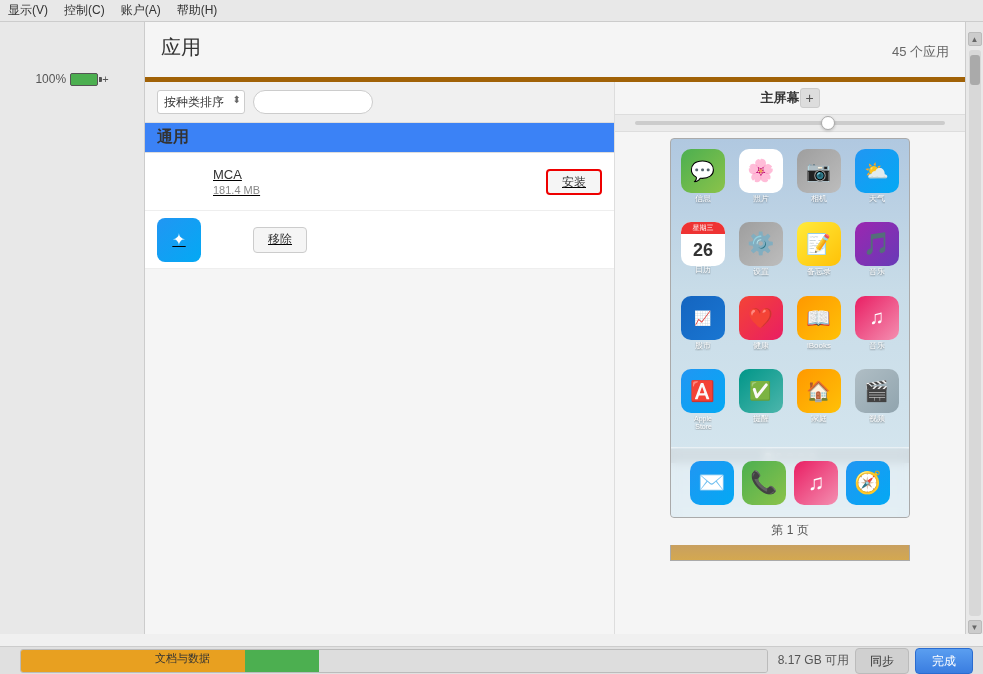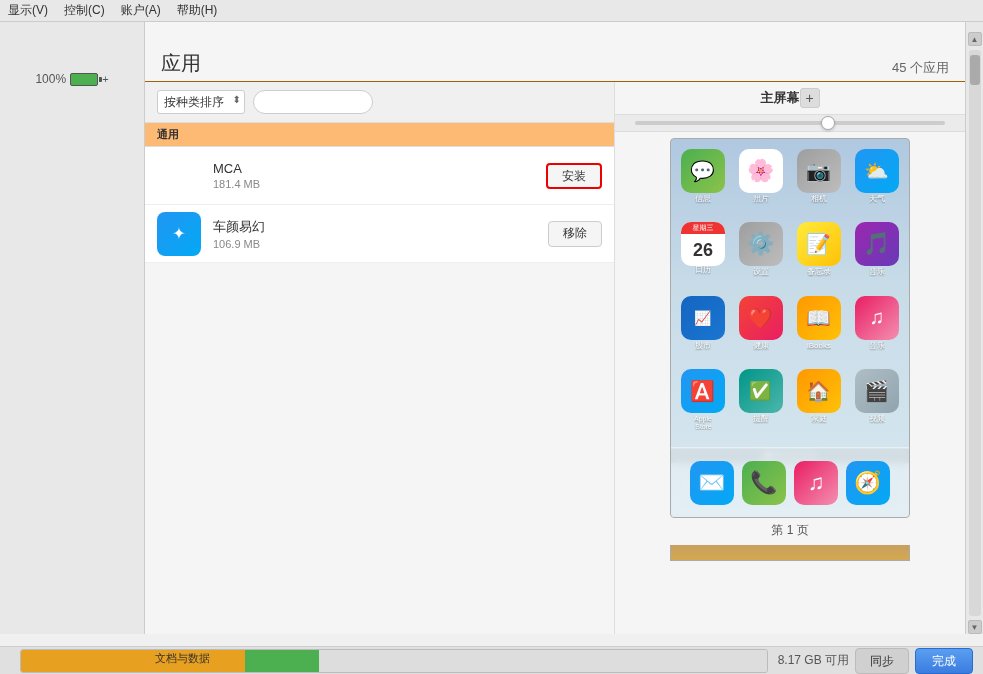--- a/index.html
+++ b/index.html
@@ -138,23 +138,23 @@
       bottom: 40px;
       background: #f5f5f5;
       overflow: hidden;
     }
 
     
     .content-header {
       height: 60px;
       display: flex;
       align-items: flex-end;
-      padding: 0 16px 4px;
+      padding: 0 16px 16px;
       justify-content: space-between;
-      border-bottom: 1px solid #a16207;
+      border-bottom: 5px solid #a16207;
     }
     .apps-title {
       font-size: 20px;
       color: #333;
       font-weight: 300;
     }
     .apps-count {
       font-size: 13px;
       color: #666;
     }
@@ -211,30 +211,31 @@
       background: #fff;
       border-radius: 12px;
       padding: 0 10px;
       font-size: 12px;
       width: 120px;
     }
 
     
     .category-label {
       padding: 4px 12px;
-      background: #fdba74;
-      font-size: 11px;
+      background: #3b82f6;
+      font-size: 16px;
       color: #333;
       font-weight: bold;
       border-bottom: 1px solid #ddd;
     }
 
     
     .app-list {
       background: #fff;
+      text-decoration: underline;
     }
     .app-item {
       display: flex;
       align-items: center;
       padding: 6px 12px;
       border-bottom: 1px solid #eee;
       height: 58px;
     }
     .app-icon-placeholder {
       width: 44px;
@@ -592,24 +593,20 @@
         </div>
         <div class="app-actions">
           <button class="btn-install">安装</button>
         </div>
       </div>
 
       <div class="app-item">
         <div class="app-icon-placeholder icon-blue" style="width:44px;height:44px;border-radius:8px;margin-right:12px;flex-shrink:0;display:flex;align-items:center;justify-content:center;">
           <span style="color:white;font-size:16px;">✦</span>
         </div>
-        <div class="app-info">
-          <div class="app-name">车颜易幻</div>
-          <div class="app-size">106.9 MB</div>
-        </div>
         <div class="app-actions">
           <button class="btn-remove">移除</button>
         </div>
       </div>
     </div>
   </div>
 
   <div class="right-panel">
 
     <div class="home-screen-header">

